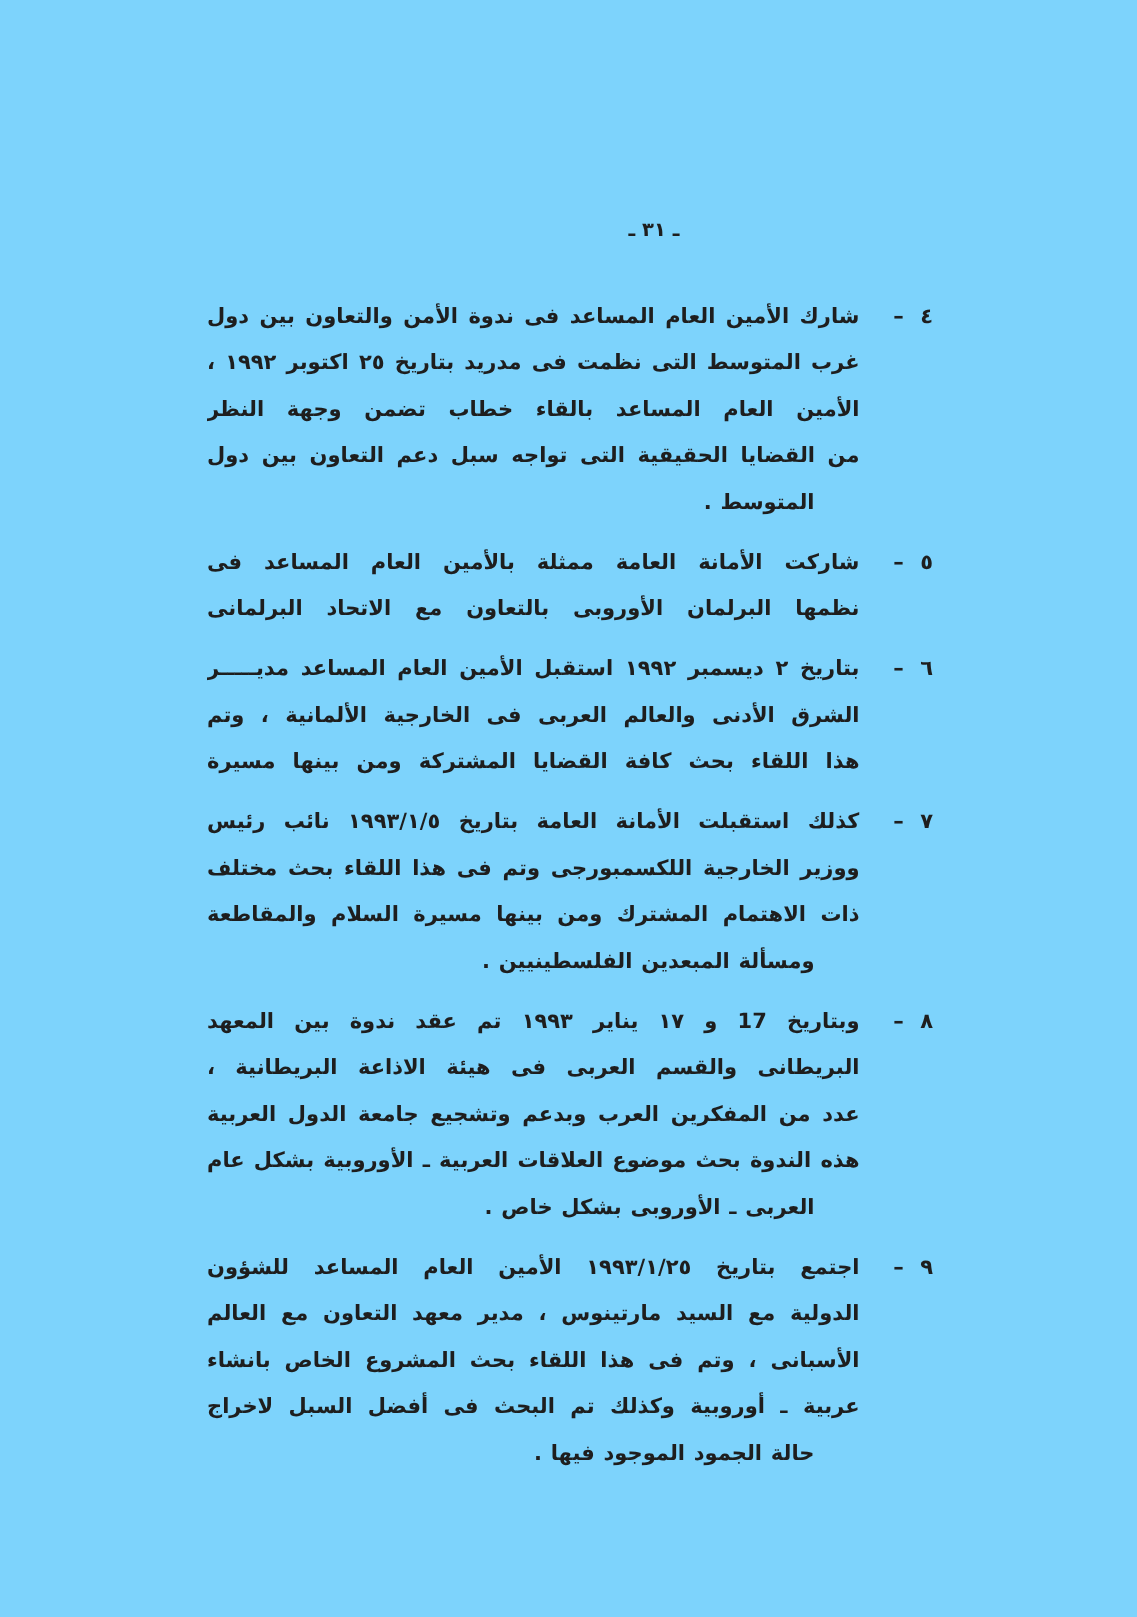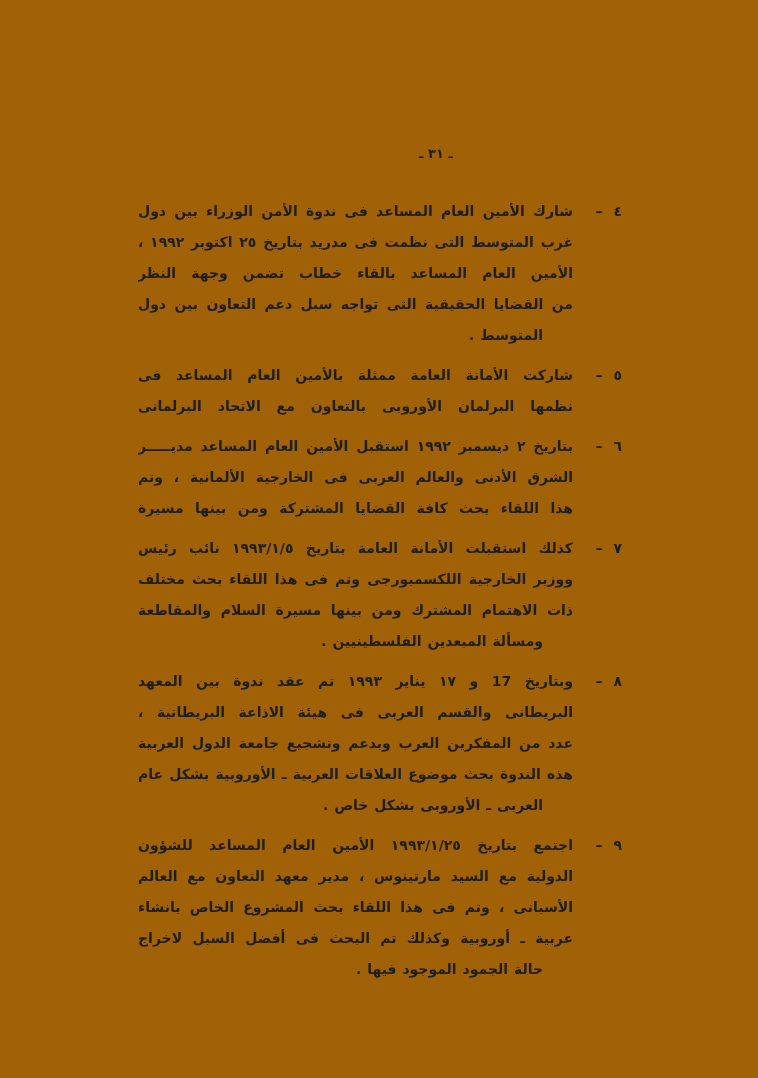--- a/index.html
+++ b/index.html
@@ -69,30 +69,30 @@
   .line.last {
     text-align: left;
     text-align-last: right;
     padding-left: 0;
     padding-right: 30px;
   }
 </style>
 </head>
 <body>
 
-<div class="page" style="background: #a16207; color: rgb(30, 30, 30);">
+<div class="page" style="background: #7dd3fc; color: rgb(30, 30, 30);">
   <div class="page-number">ـ ٣١ ـ</div>
   <div class="content">
       <div class="para">
         <div class="marker">
           <span>٤</span>
           <span>–</span>
         </div>
         <div class="lines">
-          <div class="line">شارك الأمين العام المساعد فى ندوة الأمن الوزراء بين دول</div>
+          <div class="line">شارك الأمين العام المساعد فى ندوة الأمن والتعاون بين دول</div>
           <div class="line">غرب المتوسط التى نظمت فى مدريد بتاريخ ٢٥ اكتوبر ١٩٩٢ ، وقـــــام</div>
           <div class="line">الأمين العام المساعد بالقاء خطاب تضمن وجهة النظر العربيـــــة</div>
           <div class="line">من القضايا الحقيقية التى تواجه سبل دعم التعاون بين دول غـــــرب</div>
           <div class="line last">المتوسط .</div>
         </div>
       </div>
       <div class="para">
         <div class="marker">
           <span>٥</span>
           <span>–</span>

